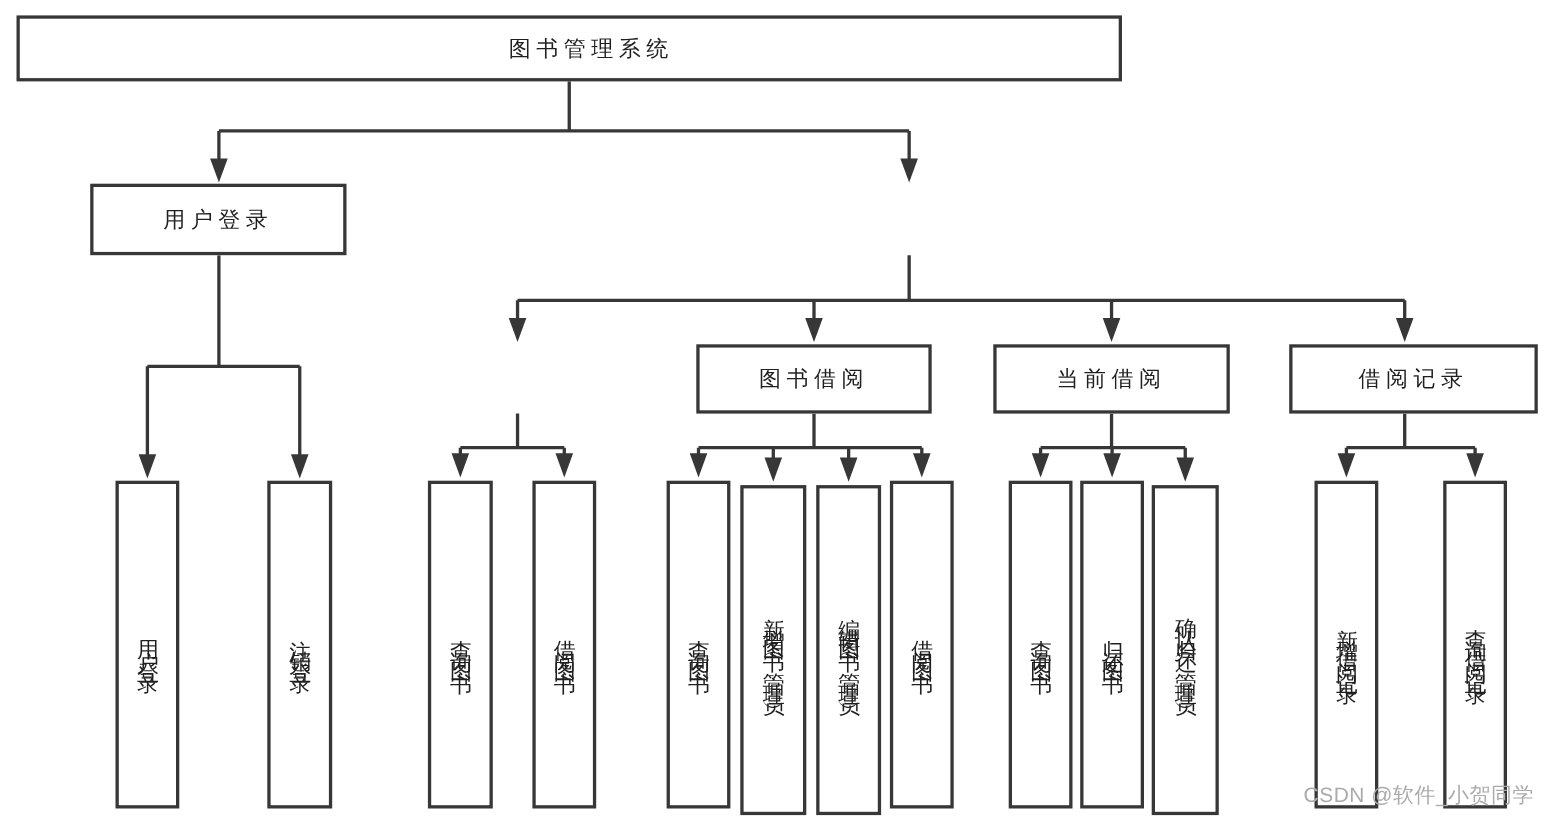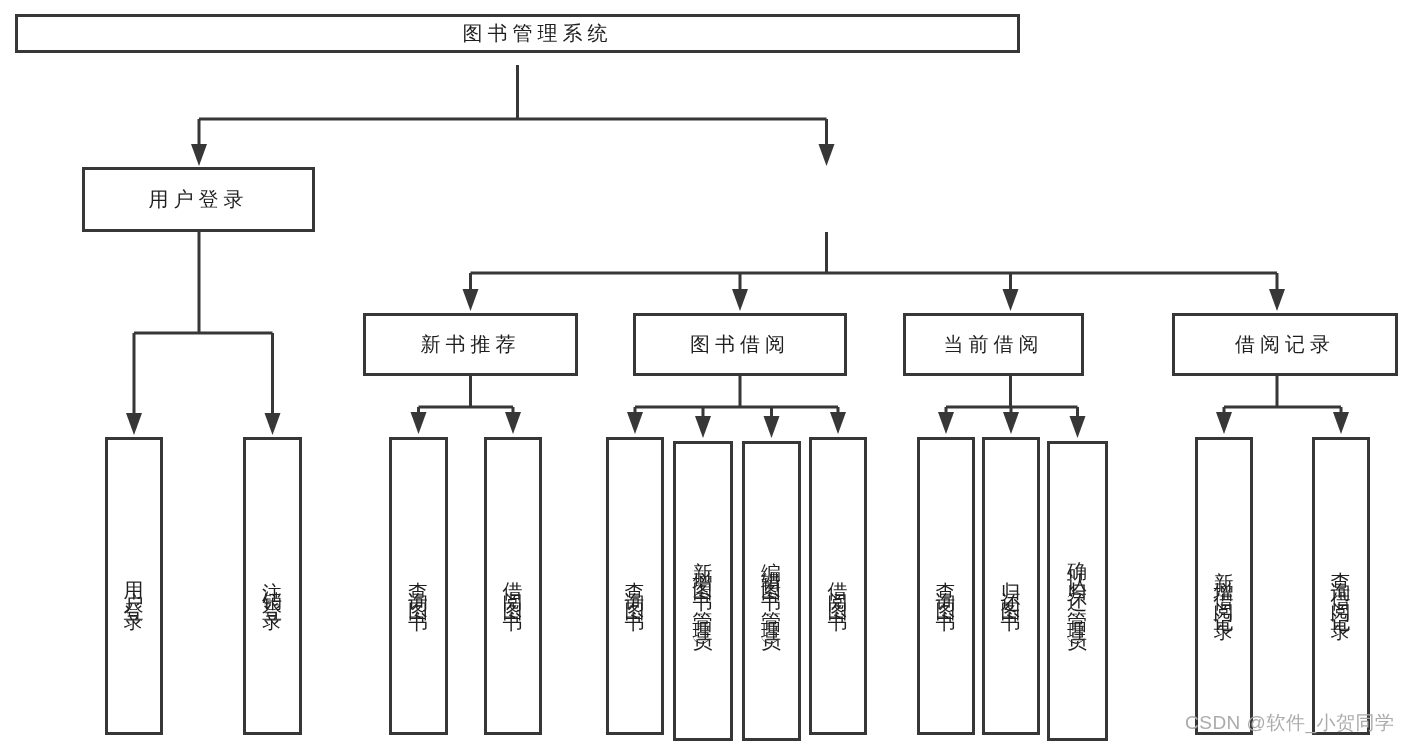--- a/index.html
+++ b/index.html
@@ -85,27 +85,26 @@
       <polygon points="771.5,438 763.5,416 779.5,416"></polygon>
       <polygon points="838,434 830,412 846,412"></polygon>
       <polygon points="946,434 938,412 954,412"></polygon>
       <polygon points="1011,434 1003,412 1019,412"></polygon>
       <polygon points="1077.5,438 1069.5,416 1085.5,416"></polygon>
       <polygon points="1224,434 1216,412 1232,412"></polygon>
       <polygon points="1341,434 1333,412 1349,412"></polygon>
     </g>
   </svg>
 
-  <div class="box hbox" style="left:15px; top:14px; width:1005px; height:39px;padding-left:40px;">图书管理系统</div>
+  <div class="box hbox" style="left:15px; top:14px; width:1005px; height:60px;padding-left:40px;">图书管理系统</div>
 
   <div class="box hbox" style="left:82px; top:167px; width:233px; height:65px;">用户登录</div>
 
-  <div class="box hbox" style="left:363px; top:313px; width:215px; height:63px;">新书推荐</div>
   <div class="box hbox" style="left:633px; top:313px; width:214px; height:63px;">图书借阅</div>
-  <div class="box hbox" style="left:903px; top:313px; width:181px; height:63px;">当前借阅</div>
+  <div class="box hbox" style="left:903px; top:313px; width:215px; height:63px;">当前借阅</div>
   <div class="box hbox" style="left:1172px; top:313px; width:226px; height:63px;">借阅记录</div>
 
   <div class="box vbox" style="left:105px; top:437px; width:58px; height:298px;">
     <span>用户登录</span>
   </div>
   <div class="box vbox" style="left:243px; top:437px; width:59px; height:298px;">
     <span>注销登录</span>
   </div>
 
   <div class="box vbox" style="left:389px; top:437px; width:59px; height:298px;">

